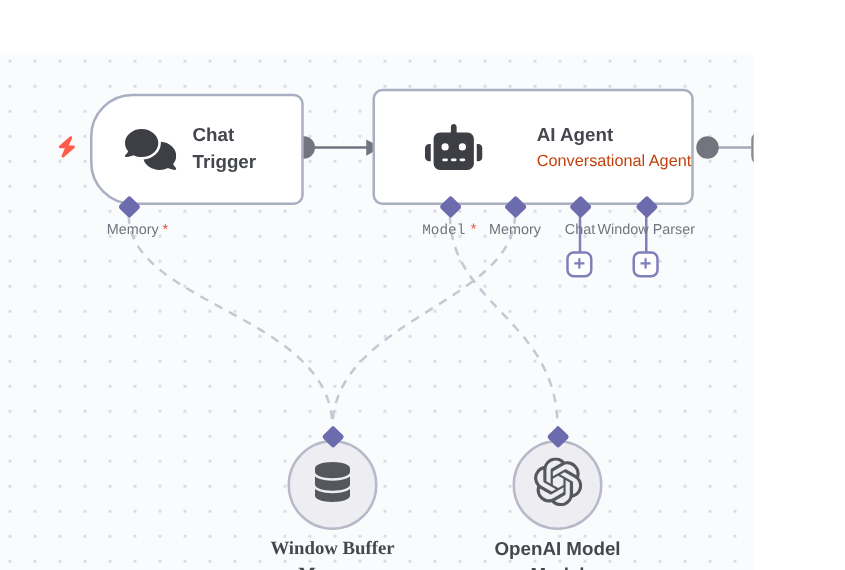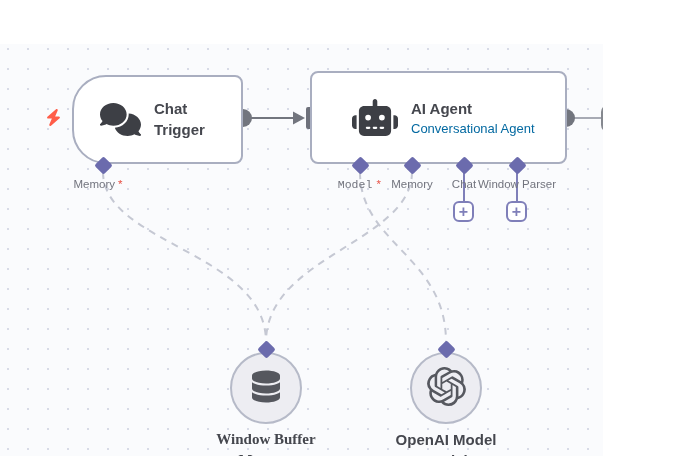--- a/index.html
+++ b/index.html
@@ -7,28 +7,28 @@
   .canvas{
     position:relative;width:603px;height:456px;overflow:hidden;
     background-color:#fafbfd;
     background-image:radial-gradient(#d8dbe7 1.1px, transparent 1.3px);
     background-size:20px 20px;background-position:18px 15px;margin-top:44px;
   }
   svg.edges{position:absolute;left:0;top:0;z-index:1;}
   .node{position:absolute;background:#fff;border:2px solid #a9aec0;z-index:2;box-sizing:border-box;
         display:flex;align-items:center;}
   .node-trigger{left:72px;top:31px;width:171px;height:89px;border-radius:34px 8px 8px 34px;}
-  .node-agent{left:310px;top:27px;width:257px;height:93px;border-radius:8px;}
+  .node-agent{left:298px;top:27px;width:257px;height:93px;border-radius:8px;justify-content:space-between;}
   .node-icon{flex:0 0 auto;display:flex;align-items:center;justify-content:center;}
   .trigger-icon{margin-left:26px;}
   .agent-icon{margin-left:40px;}
   .node-text{margin-left:13px;}
   .node-title{font-size:15px;font-weight:700;color:#45474e;line-height:1.35;}
   .trigger-title{width:74px;}
-  .node-subtitle{font-size:13px;color:#0369a1;margin-top:2px;}
+  .node-subtitle{font-size:13px;color:#c2410c;margin-top:2px;}
   .bolt{position:absolute;left:46px;top:63px;z-index:2;}
   .port{position:absolute;width:13px;height:13px;background:#6b6bad;border-radius:2px;
         transform:rotate(45deg);z-index:4;}
   .port-label{position:absolute;font-size:11.5px;color:#72747e;white-space:nowrap;z-index:3;
         transform:translateX(-50%);}
   .req{color:#e84e42;margin-left:3px;}
   .mini-plus{position:absolute;width:21px;height:21px;background:#fff;border:2px solid #7f7fb9;
         border-radius:6px;color:#7f7fb9;font-size:16px;font-weight:700;line-height:18px;
         text-align:center;z-index:4;box-sizing:border-box;cursor:pointer;}
   .big-plus{position:absolute;left:601px;top:61px;width:27px;height:27px;background:#fff;
@@ -88,21 +88,21 @@
         <path d="M320 0c17.7 0 32 14.3 32 32V96H472c39.8 0 72 32.2 72 72V440c0 39.8-32.2 72-72 72H168c-39.8 0-72-32.2-72-72V168c0-39.8 32.2-72 72-72H288V32c0-17.7 14.3-32 32-32zM208 384c-8.8 0-16 7.2-16 16s7.2 16 16 16h32c8.8 0 16-7.2 16-16s-7.2-16-16-16H208zm96 0c-8.8 0-16 7.2-16 16s7.2 16 16 16h32c8.8 0 16-7.2 16-16s-7.2-16-16-16H304zm96 0c-8.8 0-16 7.2-16 16s7.2 16 16 16h32c8.8 0 16-7.2 16-16s-7.2-16-16-16H400zM264 256a40 40 0 1 0 -80 0 40 40 0 1 0 80 0zm152 40a40 40 0 1 0 0-80 40 40 0 1 0 0 80zM48 224H64V416H48c-26.5 0-48-21.5-48-48V272c0-26.5 21.5-48 48-48zm544 0c26.5 0 48 21.5 48 48v96c0 26.5-21.5 48-48 48H576V224h16z"></path>
       </svg>
     </span>
     <div class="node-text">
       <div class="node-title">AI Agent</div>
       <div class="node-subtitle">Conversational Agent</div>
     </div>
   </div>
 
   <div class="port" style="left:97px;top:115px;"></div>
-  <div class="port-label" style="left:80px;top:134px;padding-left:36px;">
+  <div class="port-label" style="left:92px;top:134px;padding-left:36px;">
     <span>Memory</span><span class="req">*</span>
   </div>
 
   <div class="port" style="left:354px;top:115px;"></div>
   <div class="port" style="left:406px;top:115px;"></div>
   <div class="port" style="left:458px;top:115px;"></div>
   <div class="port" style="left:511px;top:115px;"></div>
 
   <div class="port-label" style="left:360px;top:134px;font-family:Liberation Mono, monospace;">
     <span>Model</span><span class="req">*</span>

